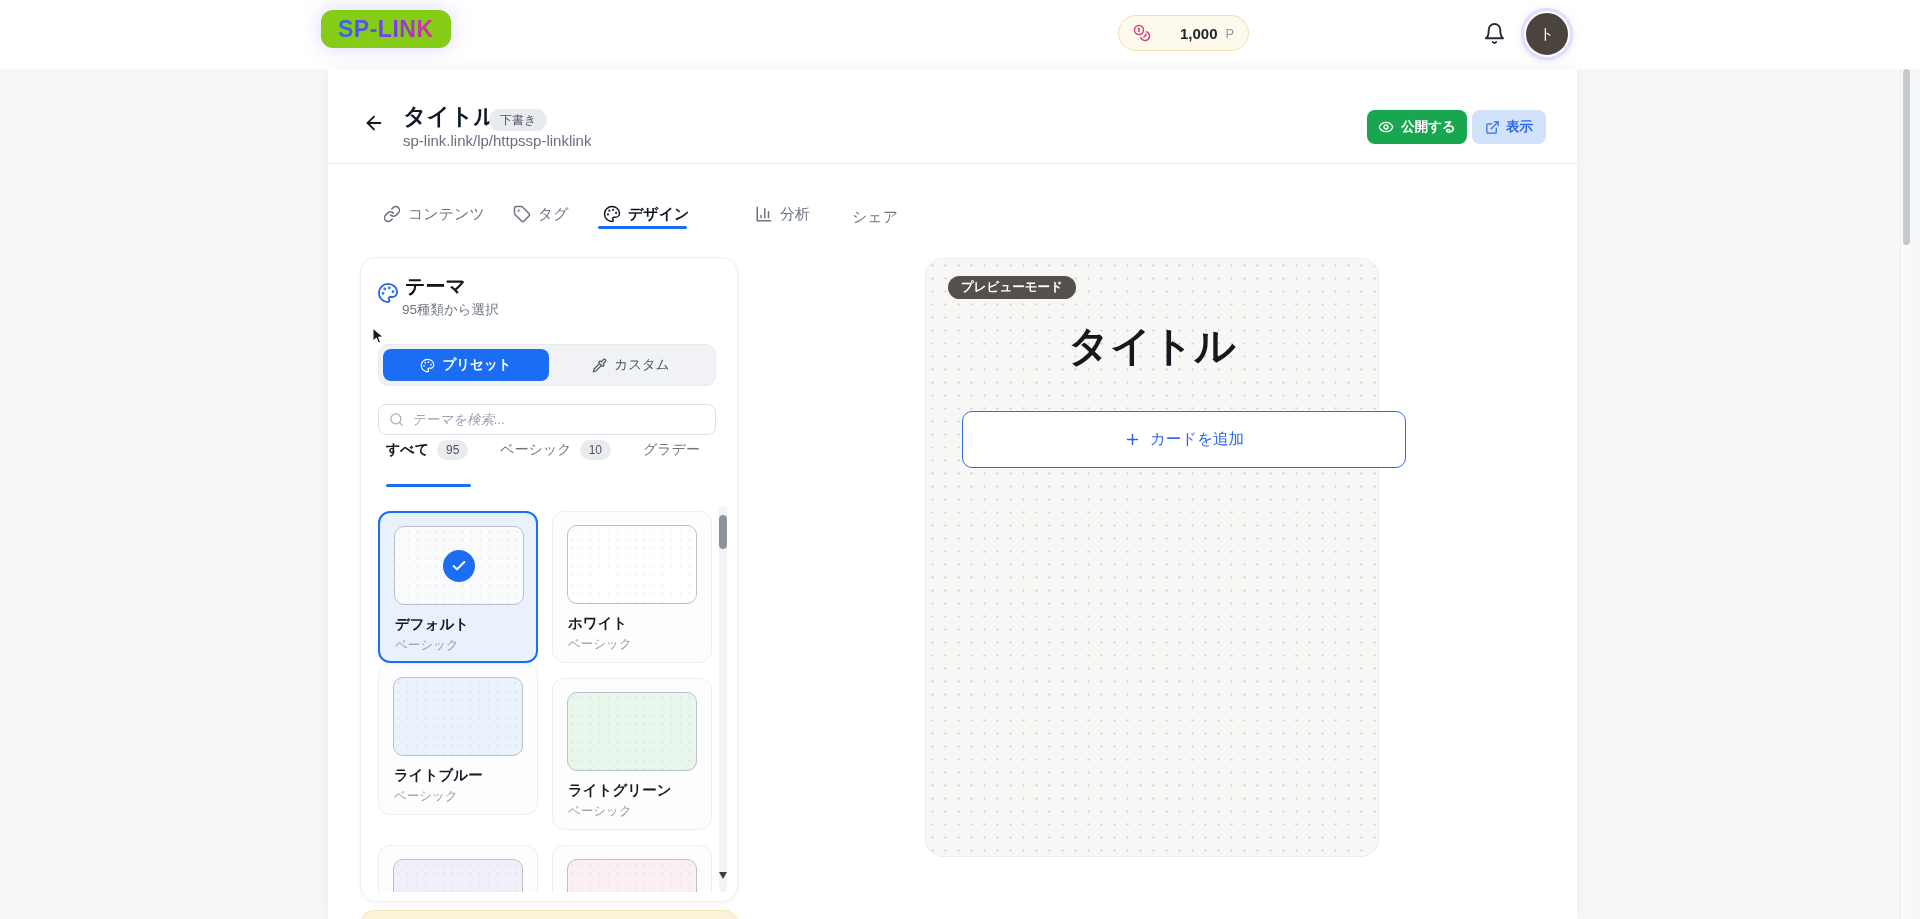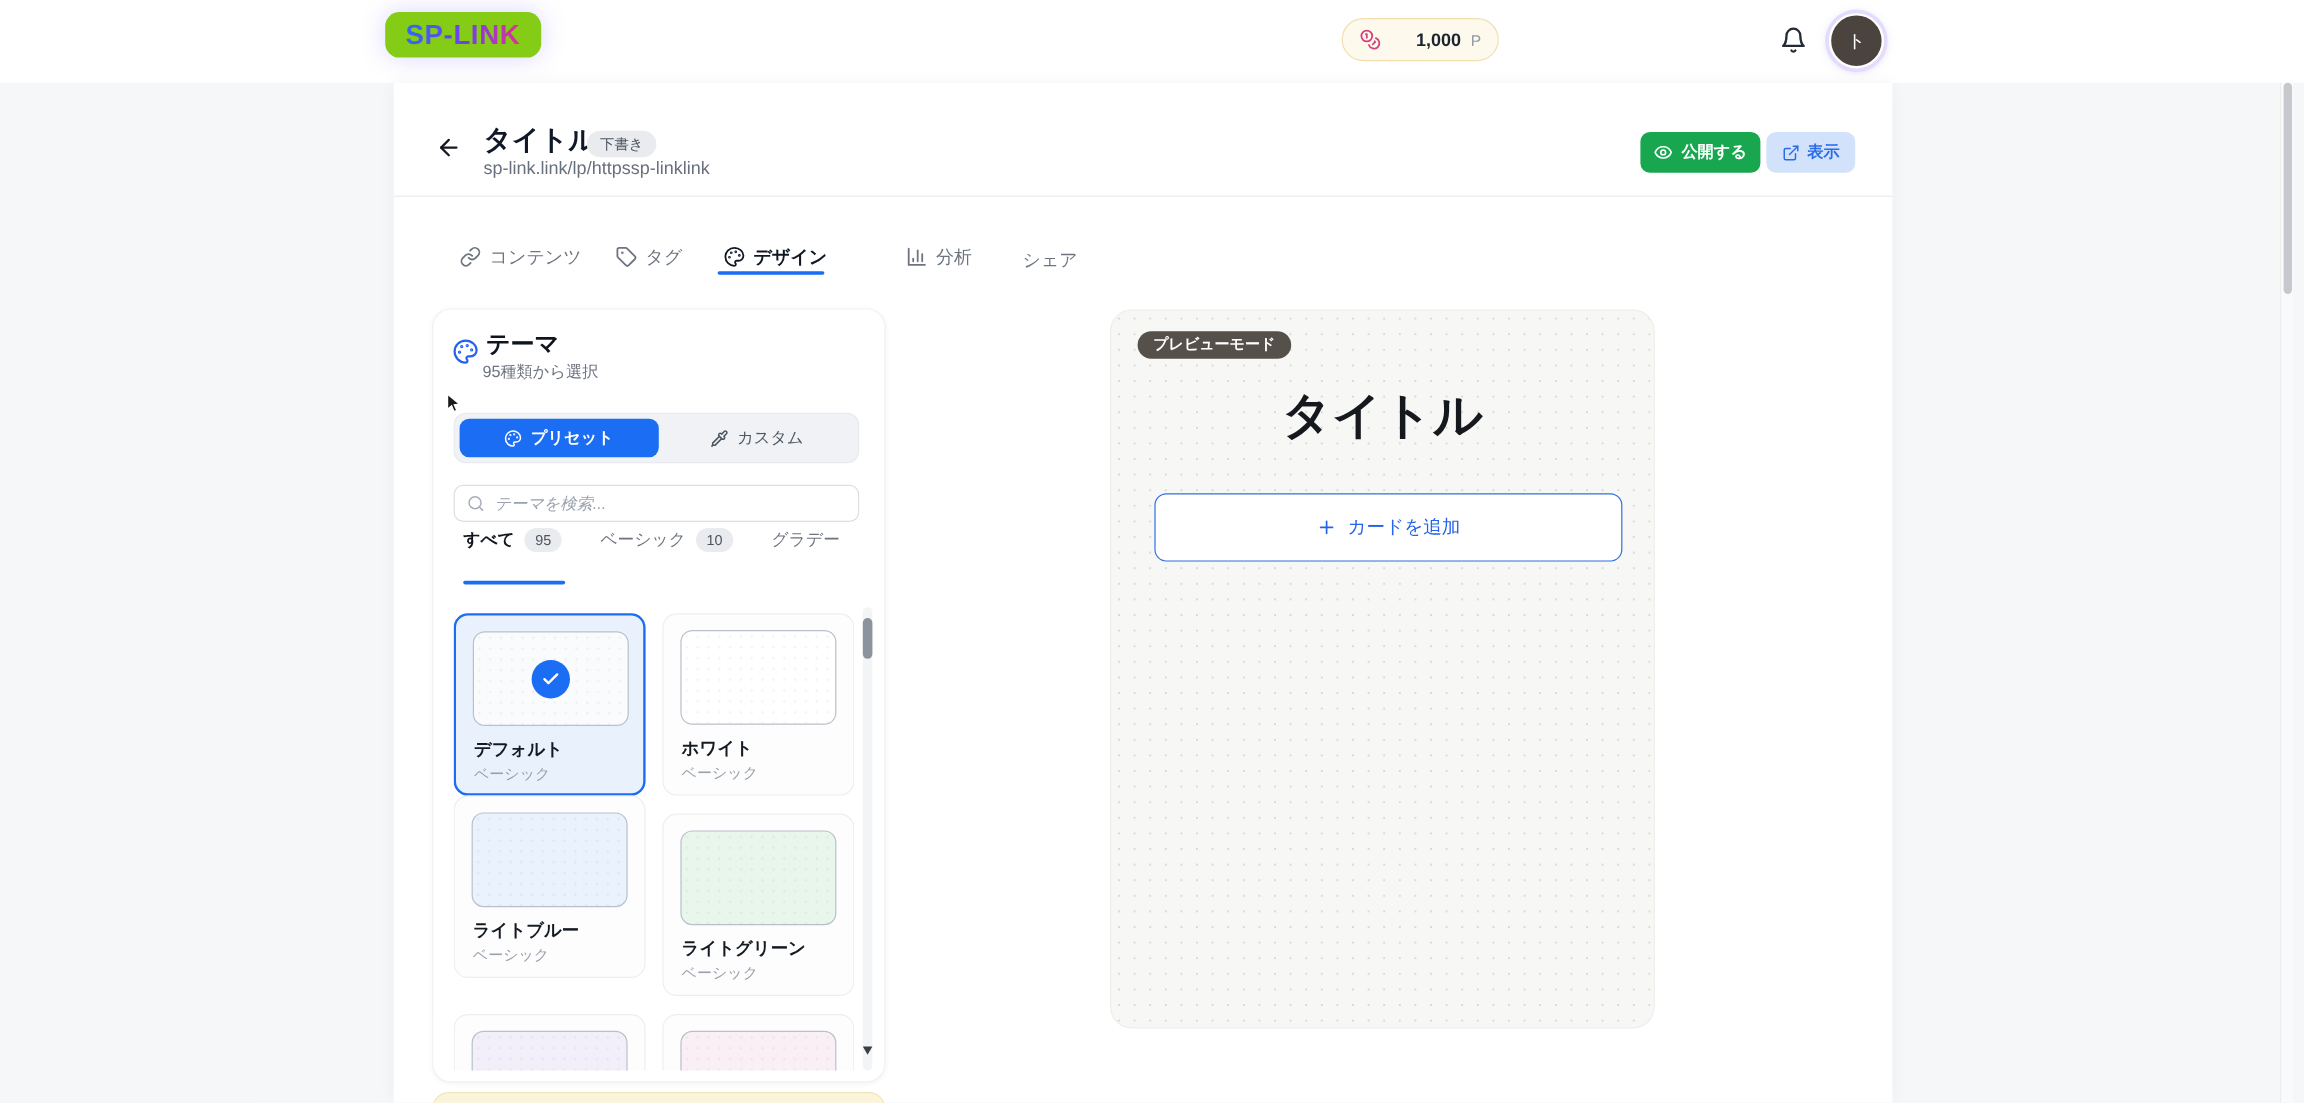--- a/index.html
+++ b/index.html
@@ -108,21 +108,21 @@
     background:#fbf4d9; border:1px solid #f0e5bb; border-radius:14px 14px 0 0; }
 
   
   .preview-panel { position:absolute; left:925px; top:258px; width:454px; height:599px; border-radius:18px;
     background-color:#f7f7f5; border:1px solid #ededea;
     background-image:radial-gradient(#dbdbd6 1px, transparent 1.2px); background-size:13px 13px; }
   .mode-badge { position:absolute; left:22px; top:17px; height:23px; line-height:23px; padding:0 13px;
     border-radius:12px; background:#56504a; color:#fff; font-size:12.5px; font-weight:bold; }
   .preview-title { position:absolute; left:0; top:60px; width:100%; text-align:center;
     font-size:41px; font-weight:bold; color:#15181d; }
-  .add-card-btn { position:absolute; left:36px; top:152px; width:390px; height:57px; border-radius:10px;
+  .add-card-btn { position:absolute; left:36px; top:152px; width:444px; height:57px; border-radius:10px;
     background:#fff; border:1.5px solid #2e6fe8; color:#2563eb; font-size:15.5px;
     display:flex; align-items:center; justify-content:center; gap:9px; cursor:pointer; }
 
   
   .cursor-arrow { position:absolute; left:368px; top:326px; }
   .page-scrollbar { position:absolute; left:1900px; top:69px; width:11px; height:850px; background:#fafafa; border-left:1px solid #ededed; }
   .page-thumb { position:absolute; left:2px; top:0; width:7px; height:176px; background:#c5c8cd; border-radius:4px; cursor:pointer; }
 </style>
 </head>
 <body>

